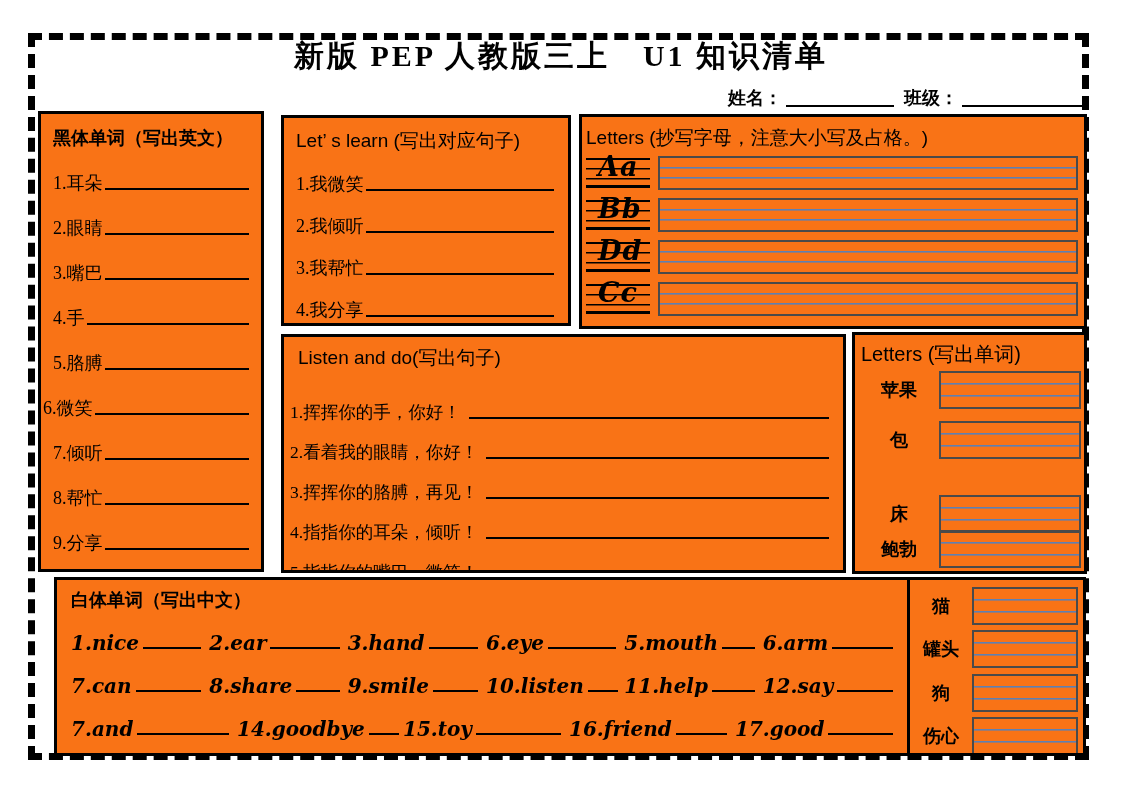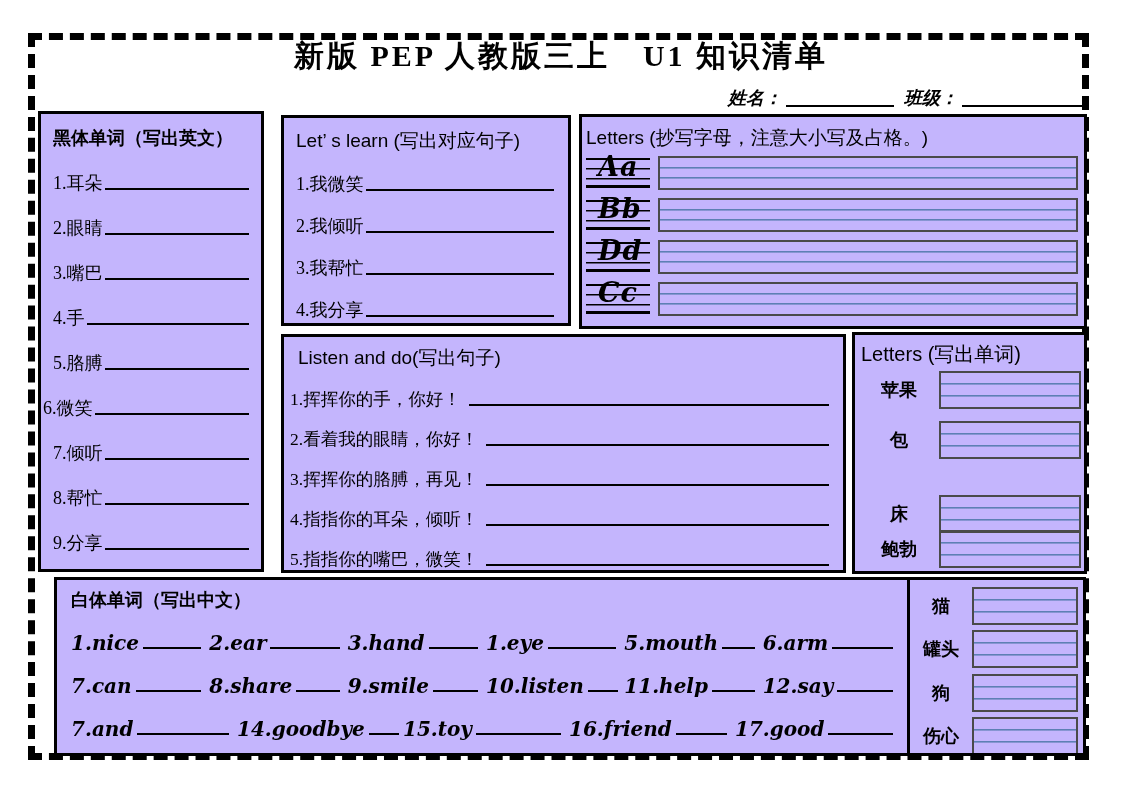--- a/index.html
+++ b/index.html
@@ -1,26 +1,26 @@
 <!DOCTYPE html>
 <html><head>
 <meta charset="utf-8">
 <style>
   * { margin:0; padding:0; box-sizing:border-box; }
   body { background:#fff; font-family:"Liberation Serif", serif; color:#000; }
   .sheet { position:relative; width:1122px; height:793px; background:#fff; overflow:hidden; }
   .outer-border { position:absolute; left:28px; top:33px; width:1061px; height:727px;
                   border:7px dashed #000; background:#fff; }
-  .box { position:absolute; border:3px solid #000; background:#c4b5fd; overflow:hidden; }
+  .box { position:absolute; border:3px solid #000; background:#f97316; overflow:hidden; }
 
   .title { position:absolute; top:36px; left:0; width:100%; text-align:center;
            font-size:30px; font-weight:bold; letter-spacing:3px; }
 
   .name-line { position:absolute; top:86px; right:38px; display:flex; align-items:flex-end;
-               font-size:18px; font-weight:bold;font-style:italic; }
+               font-size:18px; font-weight:bold; }
   .uline { display:inline-block; border-bottom:2.5px solid #000; height:1px; margin:0 10px 3px 4px; }
   .uline.name { width:108px; } .uline.cls { width:122px; margin-right:0; }
 
   
   .box-black { left:38px; top:111px; width:226px; height:461px; padding:12px 10px 4px 12px; }
   .box-hdr { font-size:18px; font-weight:bold; white-space:nowrap; }
   .bw-item { display:flex; align-items:flex-end; height:45px; font-size:18px;text-align:right; }
   .bw-item .lbl { white-space:nowrap; }
   .fill-line { flex:1; border-bottom:2.5px solid #000; height:1px; margin:0 2px 5px 2px; }
   .offset-left { margin-left:-10px; }
@@ -40,21 +40,21 @@
              linear-gradient(#000 0 0) 0 20px/100% 1.5px no-repeat; }
   .staff .letter { position:absolute; left:12px; top:-7px;
                    font:italic bold 27px "DejaVu Serif", serif; letter-spacing:1px; }
   .write-box { border:2px solid #4a4a4a; background:
              linear-gradient(#5d80b4 0 0) 0 32%/100% 1.6px no-repeat,
              linear-gradient(#5d80b4 0 0) 0 68%/100% 1.6px no-repeat; }
   .copy-box { flex:1; height:34px; margin-left:8px; }
 
   
   .box-listen { left:281px; top:334px; width:565px; height:239px; padding:6px 10px 4px 6px; }
-  .box-listen .hdr-en { margin:2px 0 0 8px; }
+  .box-listen .hdr-en { margin:2px 0 13px 8px; }
   .ld-item { display:flex; align-items:flex-end; height:40px; font-size:17.5px; }
   .ld-item .fill-line { margin:0 4px 5px 8px; }
 
   
   .box-words { left:852px; top:332px; width:235px; height:242px; }
   .box-words .hdr-en { margin:6px 0 11px 6px; font-size:20px; }
   .wrow { position:absolute; display:flex; align-items:center; }
   .wrow .lbl { width:80px; text-align:center; font-size:18px; font-weight:bold; }
   .small-box { width:142px; height:38px; }
   .wrow-0 { top:36px; left:4px; } .wrow-1 { top:86px; left:4px; }
@@ -230,21 +230,21 @@
         </div>
       <div class="ww-item">
           <span class="lbl">2.ear</span>
           <span class="fill-line"></span>
         </div>
       <div class="ww-item">
           <span class="lbl">3.hand</span>
           <span class="fill-line"></span>
         </div>
       <div class="ww-item">
-          <span class="lbl">1.eye</span>
+          <span class="lbl">6.eye</span>
           <span class="fill-line"></span>
         </div>
       <div class="ww-item">
           <span class="lbl">5.mouth</span>
           <span class="fill-line"></span>
         </div>
       <div class="ww-item">
           <span class="lbl">6.arm</span>
           <span class="fill-line"></span>
         </div>

